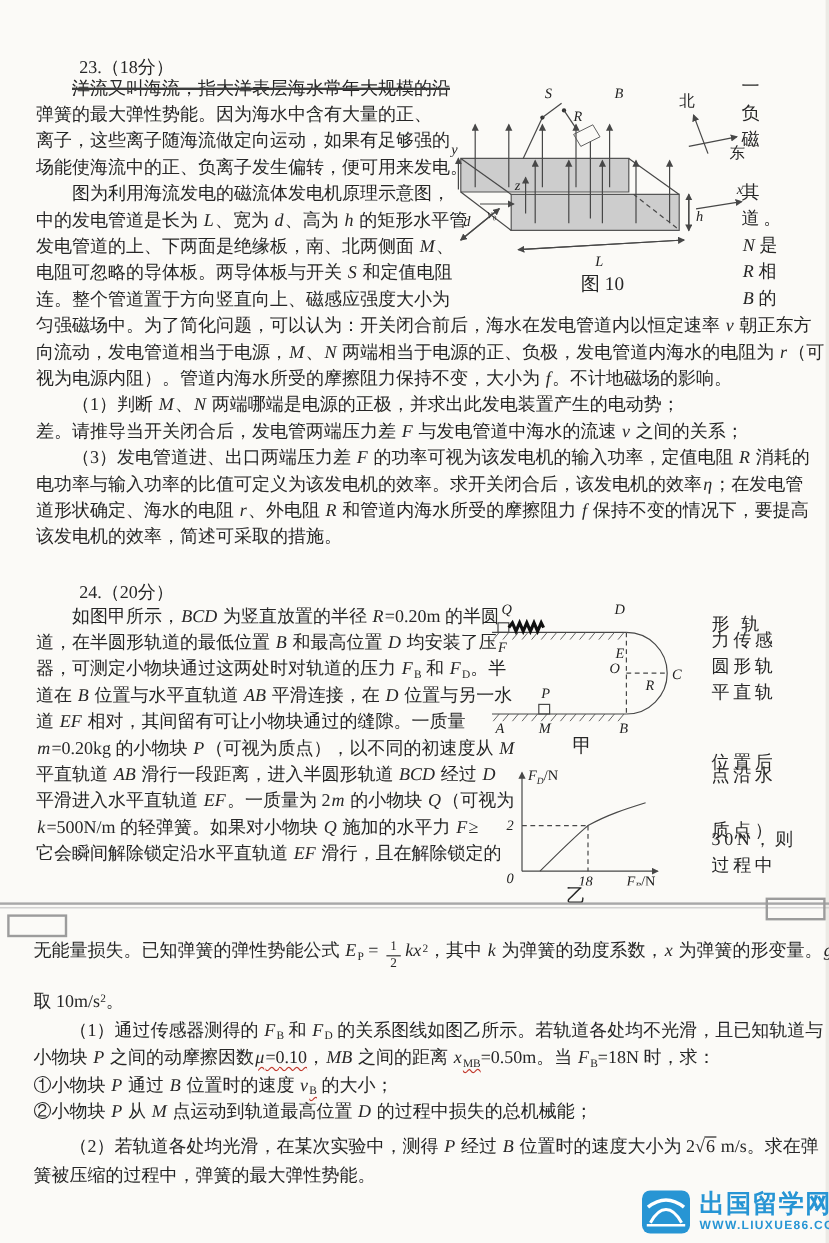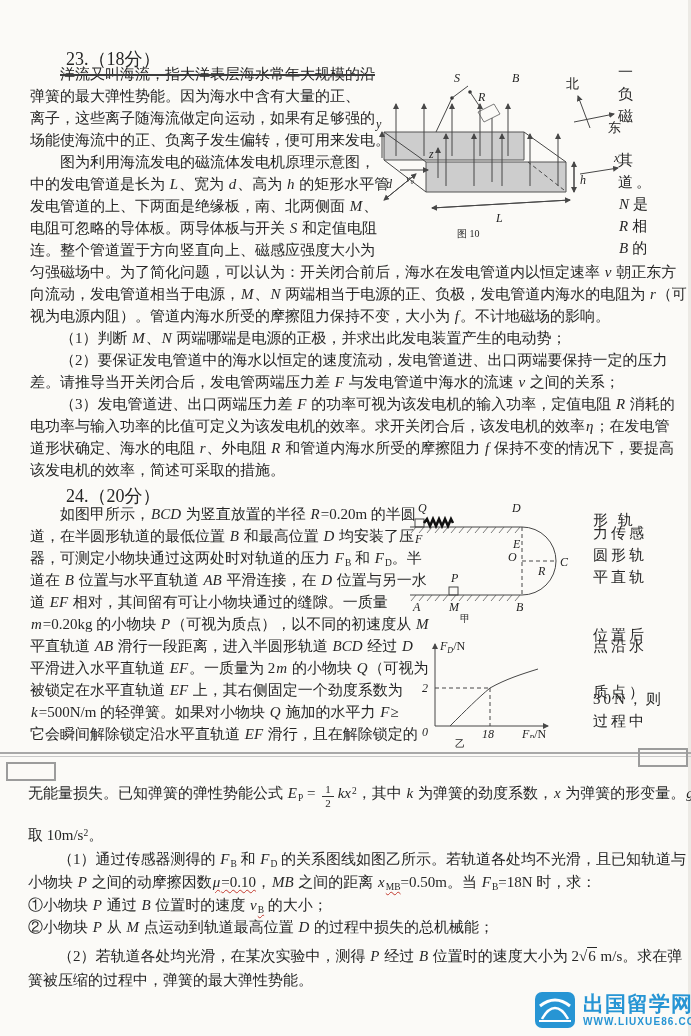--- a/index.html
+++ b/index.html
@@ -1,37 +1,37 @@
 <!DOCTYPE html>
 <html><head>
 <meta charset="utf-8">
 <style>
   html,body{margin:0;padding:0;background:#ffffff;}
   .page{position:relative;width:691px;height:1036px;background:#fbfaf7;overflow:hidden;
         font-family:"Liberation Serif","DejaVu Serif",serif;color:#262626;font-size:15px;}
   .edge-r{position:absolute;right:0;top:0;width:3px;height:100%;background:#eceae5;}
-  .header{position:absolute;white-space:nowrap;font-size:18px;}
+  .header{position:absolute;white-space:nowrap;font-size:15px;}
   .col{position:absolute;}
   .line{height:22px;line-height:22px;white-space:nowrap;}
   .frags{position:absolute;top:0;width:80px;height:100%;}
   .frag{position:absolute;left:0;white-space:nowrap;letter-spacing:3px;}
   .blines{position:absolute;left:28px;top:0;width:660px;height:100%;}
   .bline{position:absolute;left:0;white-space:nowrap;height:22px;line-height:22px;}
   i{font-style:italic;padding:0 1px;}
   sub{font-size:9.5px;vertical-align:-3px;}
   sup{font-size:9.5px;vertical-align:4px;}
   .cut{text-decoration:line-through;text-decoration-thickness:1.5px;text-decoration-color:#3c3c3c;}
   .wavy{text-decoration-line:underline;text-decoration-style:wavy;text-decoration-color:#c23a2f;
         text-decoration-thickness:1px;text-underline-offset:2px;}
   sub.wavy{text-underline-offset:1px;}
   .frac{display:inline-block;vertical-align:-9px;text-align:center;line-height:1;font-size:11px;margin:0 3px;}
   .frac .num{display:block;border-bottom:1px solid #333;padding:0 3px 1px;}
   .frac .den{display:block;padding-top:1px;}
   .sqrt .rad{border-top:1.2px solid #262626;padding:0 1px;}
-  .caption{position:absolute;font-size:10px;white-space:nowrap;}
+  .caption{position:absolute;text-align:center;font-size:16px;white-space:nowrap;}
   svg text{font-family:"Liberation Serif","DejaVu Serif",serif;font-size:12px;fill:#222;font-style:italic;}
   svg text.cjk{font-style:normal;font-size:13px;}
   svg text.sm{font-size:10px;}
   svg .ln{stroke:#474747;stroke-width:1;fill:none;}
   svg .thin{stroke:#5a5a5a;stroke-width:0.8;fill:none;}
   svg .dash{stroke:#474747;stroke-width:1;fill:none;stroke-dasharray:4 3;}
   svg .gray{fill:#cdcdcd;stroke:#555;stroke-width:1;}
   svg .blk{stroke:#111;stroke-width:2.6;fill:none;}
   .divider{position:absolute;left:0;top:751px;width:691px;height:30px;}
   .dline1{position:absolute;left:0;top:1px;width:100%;height:2px;background:#a8a8a8;}
@@ -75,21 +75,20 @@
       <div class="frag" style="top: 195px;"><i>N</i>是</div>
       <div class="frag" style="top: 217px;"><i>R</i>相</div>
       <div class="frag" style="top: 239px;"><i>B</i>的</div>
     </div>
 
   <div class="col" style="left:30px;top:261px;">
       <div class="line">匀强磁场中。为了简化问题，可以认为：开关闭合前后，海水在发电管道内以恒定速率 <i>v</i> 朝正东方</div>
       <div class="line">向流动，发电管道相当于电源，<i>M</i>、<i>N</i> 两端相当于电源的正、负极，发电管道内海水的电阻为 <i>r</i>（可</div>
       <div class="line">视为电源内阻）。管道内海水所受的摩擦阻力保持不变，大小为 <i>f</i>。不计地磁场的影响。</div>
       <div class="line">　　（1）判断 <i>M</i>、<i>N</i> 两端哪端是电源的正极，并求出此发电装置产生的电动势；</div>
-      <div class="line">　　（2）要保证发电管道中的海水以恒定的速度流动，发电管道进、出口两端要保持一定的压力</div>
       <div class="line">差。请推导当开关闭合后，发电管两端压力差 <i>F</i> 与发电管道中海水的流速 <i>v</i> 之间的关系；</div>
       <div class="line">　　（3）发电管道进、出口两端压力差 <i>F</i> 的功率可视为该发电机的输入功率，定值电阻 <i>R</i> 消耗的</div>
       <div class="line">电功率与输入功率的比值可定义为该发电机的效率。求开关闭合后，该发电机的效率<i>η</i>；在发电管</div>
       <div class="line">道形状确定、海水的电阻 <i>r</i>、外电阻 <i>R</i> 和管道内海水所受的摩擦阻力 <i>f</i> 保持不变的情况下，要提高</div>
       <div class="line">该发电机的效率，简述可采取的措施。</div>
     </div>
 
   <svg style="position:absolute;left:374px;top:70px;" width="250" height="158" viewBox="0 0 250 158">
     <defs>
       <marker id="m1" markerWidth="8" markerHeight="8" refX="5" refY="3" orient="auto">
@@ -165,21 +164,20 @@
 
   <div class="col" style="left:30px;top:503px;">
       <div class="line">　　如图甲所示，<i>BCD</i> 为竖直放置的半径 <i>R</i>=0.20m 的半圆</div>
       <div class="line">道，在半圆形轨道的最低位置 <i>B</i> 和最高位置 <i>D</i> 均安装了压</div>
       <div class="line">器，可测定小物块通过这两处时对轨道的压力 <i>F</i><sub>B</sub> 和 <i>F</i><sub>D</sub>。半</div>
       <div class="line">道在 <i>B</i> 位置与水平直轨道 <i>AB</i> 平滑连接，在 <i>D</i> 位置与另一水</div>
       <div class="line">道 <i>EF</i> 相对，其间留有可让小物块通过的缝隙。一质量</div>
       <div class="line"><i>m</i>=0.20kg 的小物块 <i>P</i>（可视为质点），以不同的初速度从 <i>M</i></div>
       <div class="line">平直轨道 <i>AB</i> 滑行一段距离，进入半圆形轨道 <i>BCD</i> 经过 <i>D</i></div>
       <div class="line">平滑进入水平直轨道 <i>EF</i>。一质量为 2<i>m</i> 的小物块 <i>Q</i>（可视为</div>
-      <div class="line">被锁定在水平直轨道 <i>EF</i> 上，其右侧固定一个劲度系数为</div>
       <div class="line"><i>k</i>=500N/m 的轻弹簧。如果对小物块 <i>Q</i> 施加的水平力 <i>F</i>≥</div>
       <div class="line">它会瞬间解除锁定沿水平直轨道 <i>EF</i> 滑行，且在解除锁定的</div>
     </div>
 
   <div class="frags" style="left:593px;">
       <div class="frag" style="top: 503px; margin-top: 8px;">形 轨</div>
       <div class="frag" style="top: 524px;">力传感</div>
       <div class="frag" style="top: 546px;">圆形轨</div>
       <div class="frag" style="top: 568px;">平直轨</div>
       <div class="frag" style="top: 605px; margin-top: 32px;">点沿水</div>

